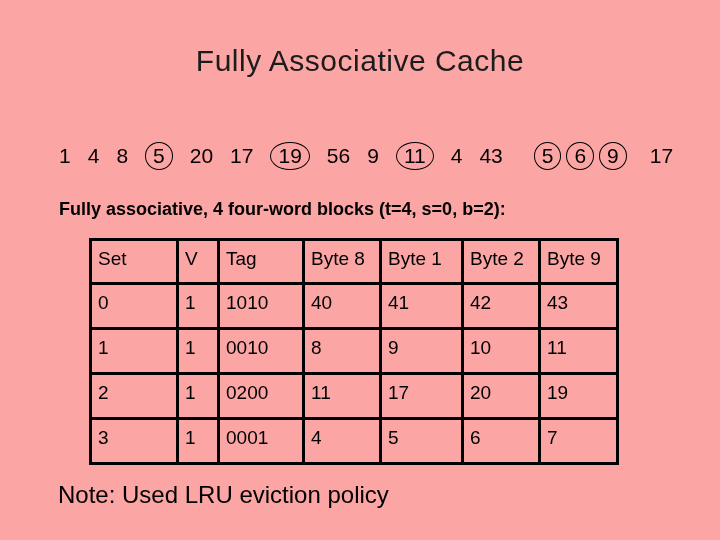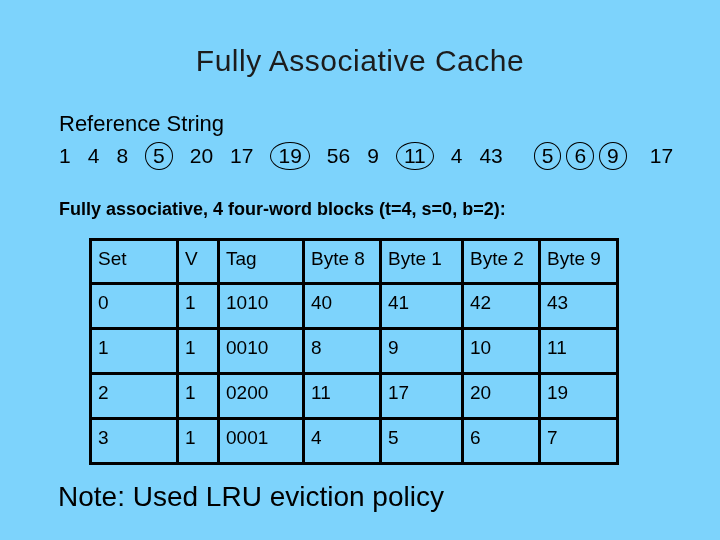--- a/index.html
+++ b/index.html
@@ -2,21 +2,21 @@
 <html><head>
 <meta charset="utf-8">
 <style>
   * { margin: 0; padding: 0; box-sizing: border-box; }
   html, body { background: #ffffff; }
   .slide {
     position: relative;
     width: 720px;
     height: 540px;
     margin: 0 auto;
-    background: #7dd3fc;
+    background: #fca5a5;
     color: #000000;
     font-family: "Liberation Sans", "DejaVu Sans", sans-serif;
     overflow: hidden;
   }
   .title {
     position: absolute;
     top: 44px;
     left: 0;
     width: 100%;
     text-align: center;
@@ -79,31 +79,30 @@
     padding: 7px 0 0 6px;
     height: 45px;
     overflow: hidden;
     white-space: nowrap;
   }
   table.cache thead th { height: 44px; }
   .note {
     position: absolute;
     top: 481px;
     left: 58px;
-    font-size: 28px;
+    font-size: 24px;
   }
 </style>
 </head>
 <body>
 
 <div class="slide">
 
   <h1 class="title">Fully Associative Cache</h1>
 
-  <div class="ref-label">Reference String</div>
 
   <div class="ref-seq">
     <span class="num">1</span>
     <span class="num">4</span>
     <span class="num">8</span>
     <span class="num circ">5</span>
     <span class="num">20</span>
     <span class="num">17</span>
     <span class="num circ">19</span>
     <span class="num">56</span>

